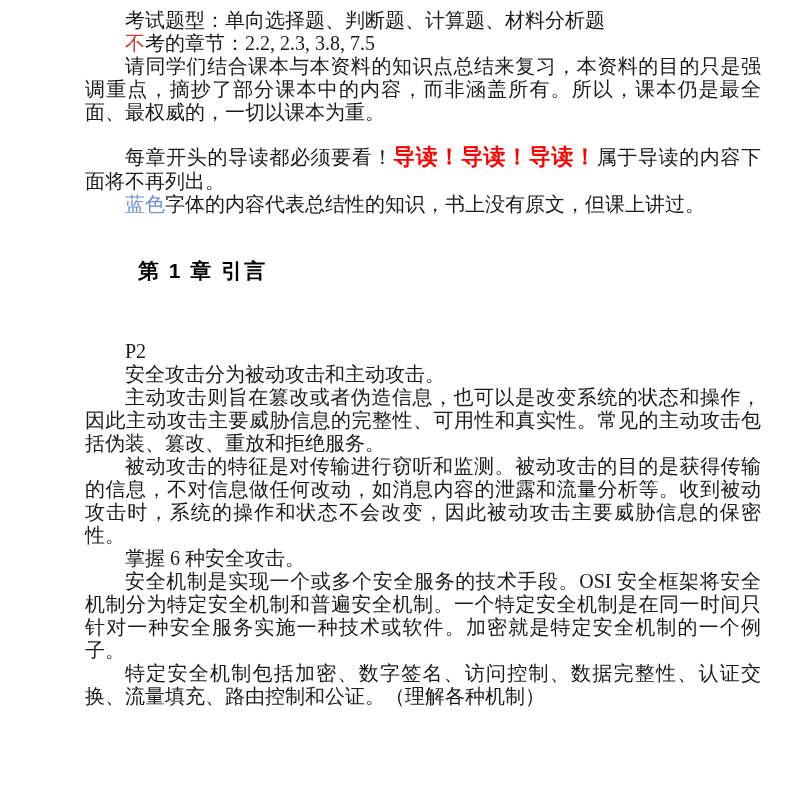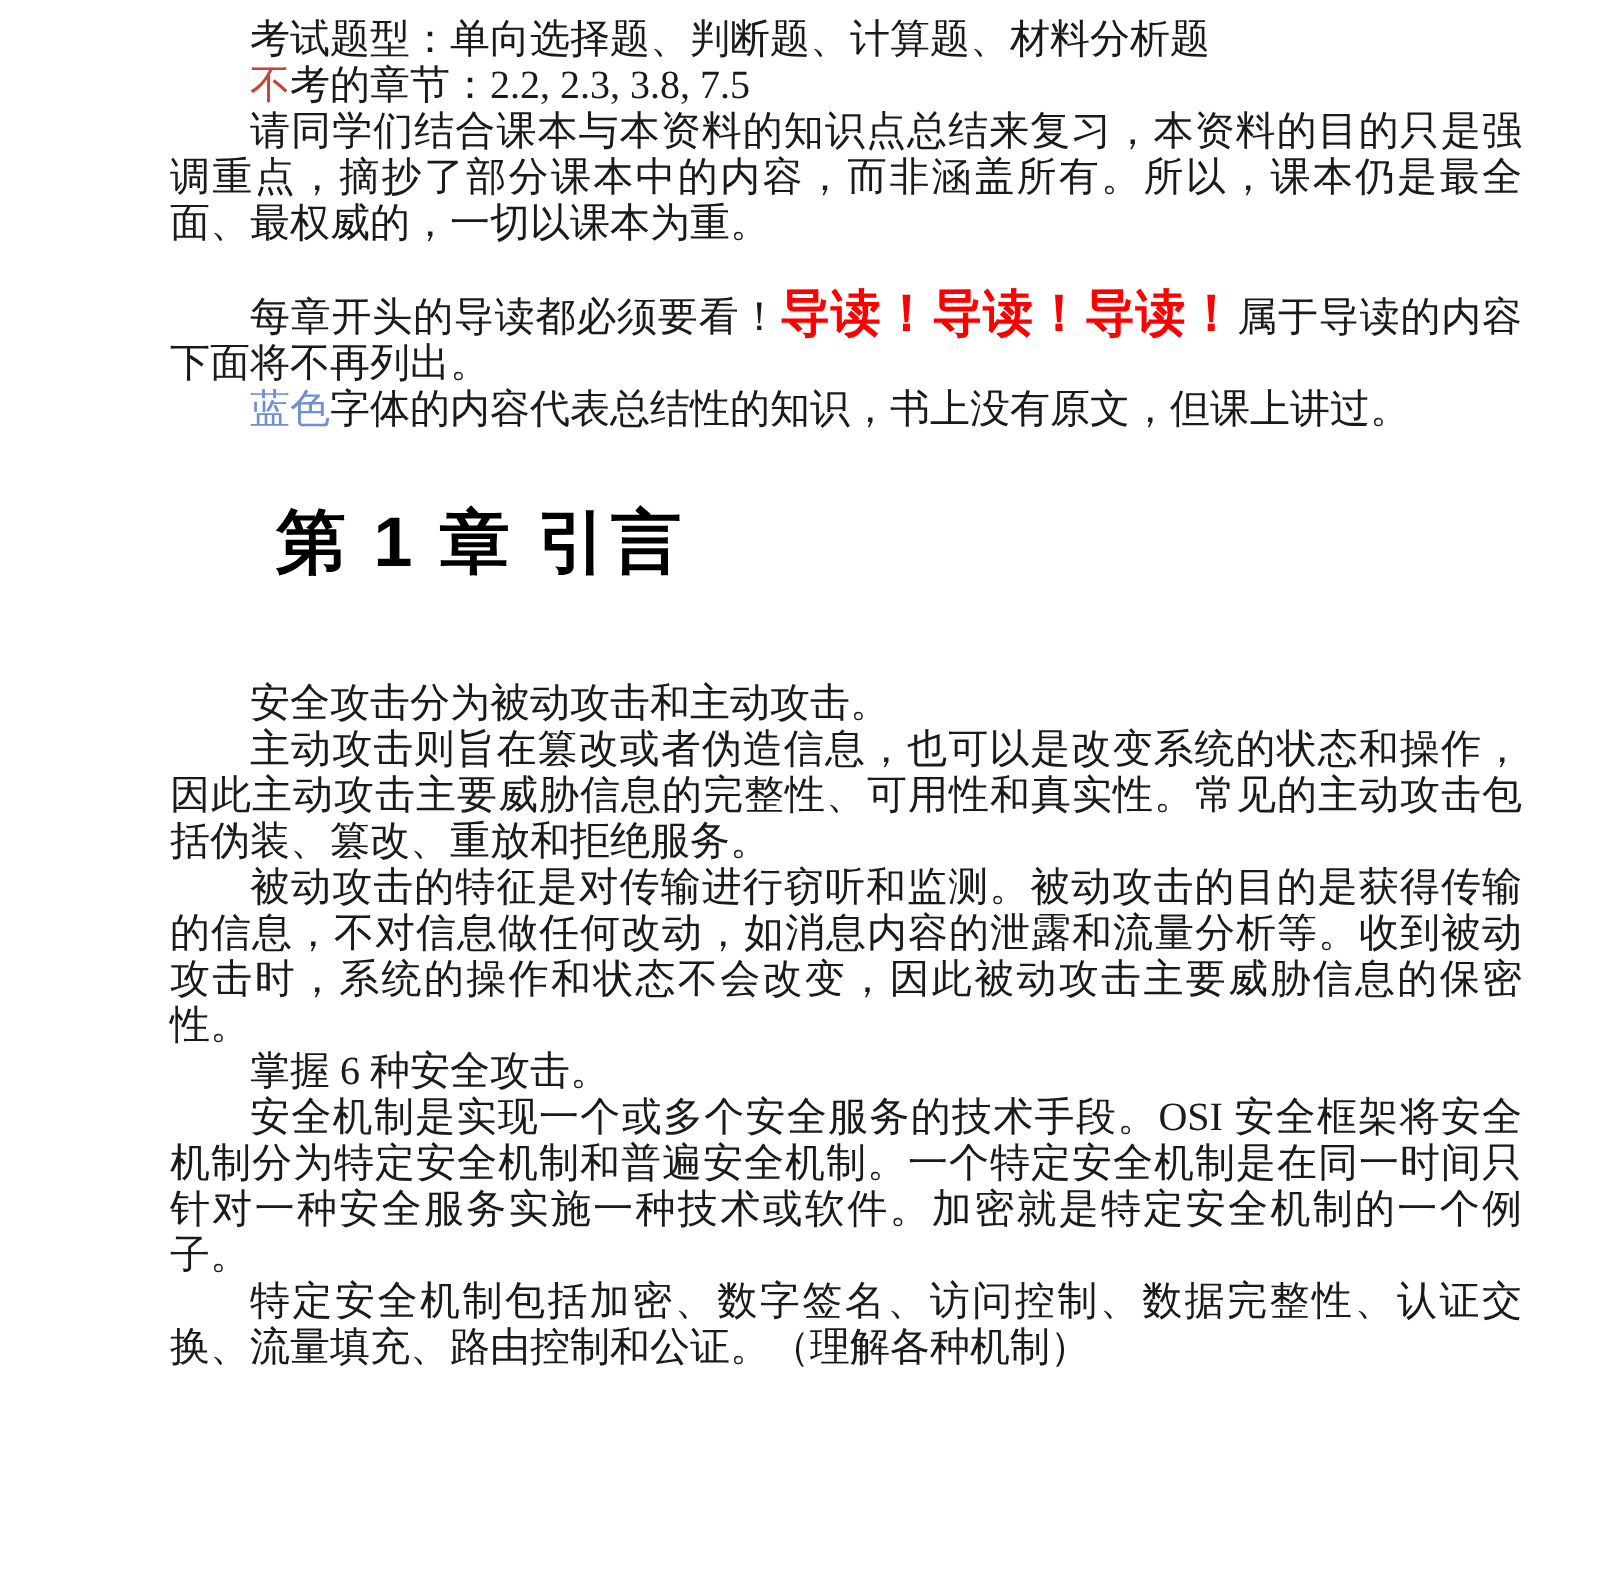--- a/index.html
+++ b/index.html
@@ -36,45 +36,46 @@
     color: inherit;
   }
   .run-red {
     color: var(--emphasis-red, #c8423b);
   }
   .run-blue {
     color: var(--summary-blue, #6f8fd2);
   }
   .run-alert {
     color: var(--alert-red, #ff0000);
-    font-family: Liberation Sans, sans-serif;
+    font-family: Liberation Mono, monospace;
     font-weight: 700;
-    font-size: 25px;
+    font-size: 22px;
     line-height: 23px;
   }
   h2.heading {
     margin: 40px 0 54px 53px;
     color: #000000;
     font-family: "Liberation Sans", "DejaVu Sans", sans-serif;
     font-weight: 700;
-    font-size: 35px;
+    font-size: 21px;
     line-height: 30px;
     letter-spacing: 2px;
     text-align: left;
   }
 </style>
 </head>
 <body>
 
 <div class="page">
     <p class="para indent"><span class="run">考试题型：单向选择题、判断题、计算题、材料分析题</span></p>
     <p class="para indent"><span class="run run-red">不</span><span class="run">考的章节：2.2, 2.3, 3.8, 7.5</span></p>
     <p class="para indent"><span class="run">请同学们结合课本与本资料的知识点总结来复习，本资料的目的只是强调重点，摘抄了部分课本中的内容，而非涵盖所有。所以，课本仍是最全面、最权威的，一切以课本为重。</span></p>
     <p class="para indent" style="margin-top: 22px;"><span class="run">每章开头的导读都必须要看！</span><span class="run run-alert">导读！导读！导读！</span><span class="run">属于导读的内容下面将不再列出。</span></p>
     <p class="para indent"><span class="run run-blue">蓝色</span><span class="run">字体的内容代表总结性的知识，书上没有原文，但课上讲过。</span></p>
     <h2 class="heading"><span class="run">第 1 章  引言</span></h2>
+    <p class="para indent"><span class="run">P2</span></p>
     <p class="para indent"><span class="run">安全攻击分为被动攻击和主动攻击。</span></p>
     <p class="para indent"><span class="run">主动攻击则旨在篡改或者伪造信息，也可以是改变系统的状态和操作，因此主动攻击主要威胁信息的完整性、可用性和真实性。常见的主动攻击包括伪装、篡改、重放和拒绝服务。</span></p>
     <p class="para indent"><span class="run">被动攻击的特征是对传输进行窃听和监测。被动攻击的目的是获得传输的信息，不对信息做任何改动，如消息内容的泄露和流量分析等。收到被动攻击时，系统的操作和状态不会改变，因此被动攻击主要威胁信息的保密性。</span></p>
     <p class="para indent"><span class="run">掌握 6 种安全攻击。</span></p>
     <p class="para indent"><span class="run">安全机制是实现一个或多个安全服务的技术手段。OSI 安全框架将安全机制分为特定安全机制和普遍安全机制。一个特定安全机制是在同一时间只针对一种安全服务实施一种技术或软件。加密就是特定安全机制的一个例子。</span></p>
     <p class="para indent"><span class="run">特定安全机制包括加密、数字签名、访问控制、数据完整性、认证交换、流量填充、路由控制和公证。（理解各种机制）</span></p>
   </div>
 
 </body></html>

